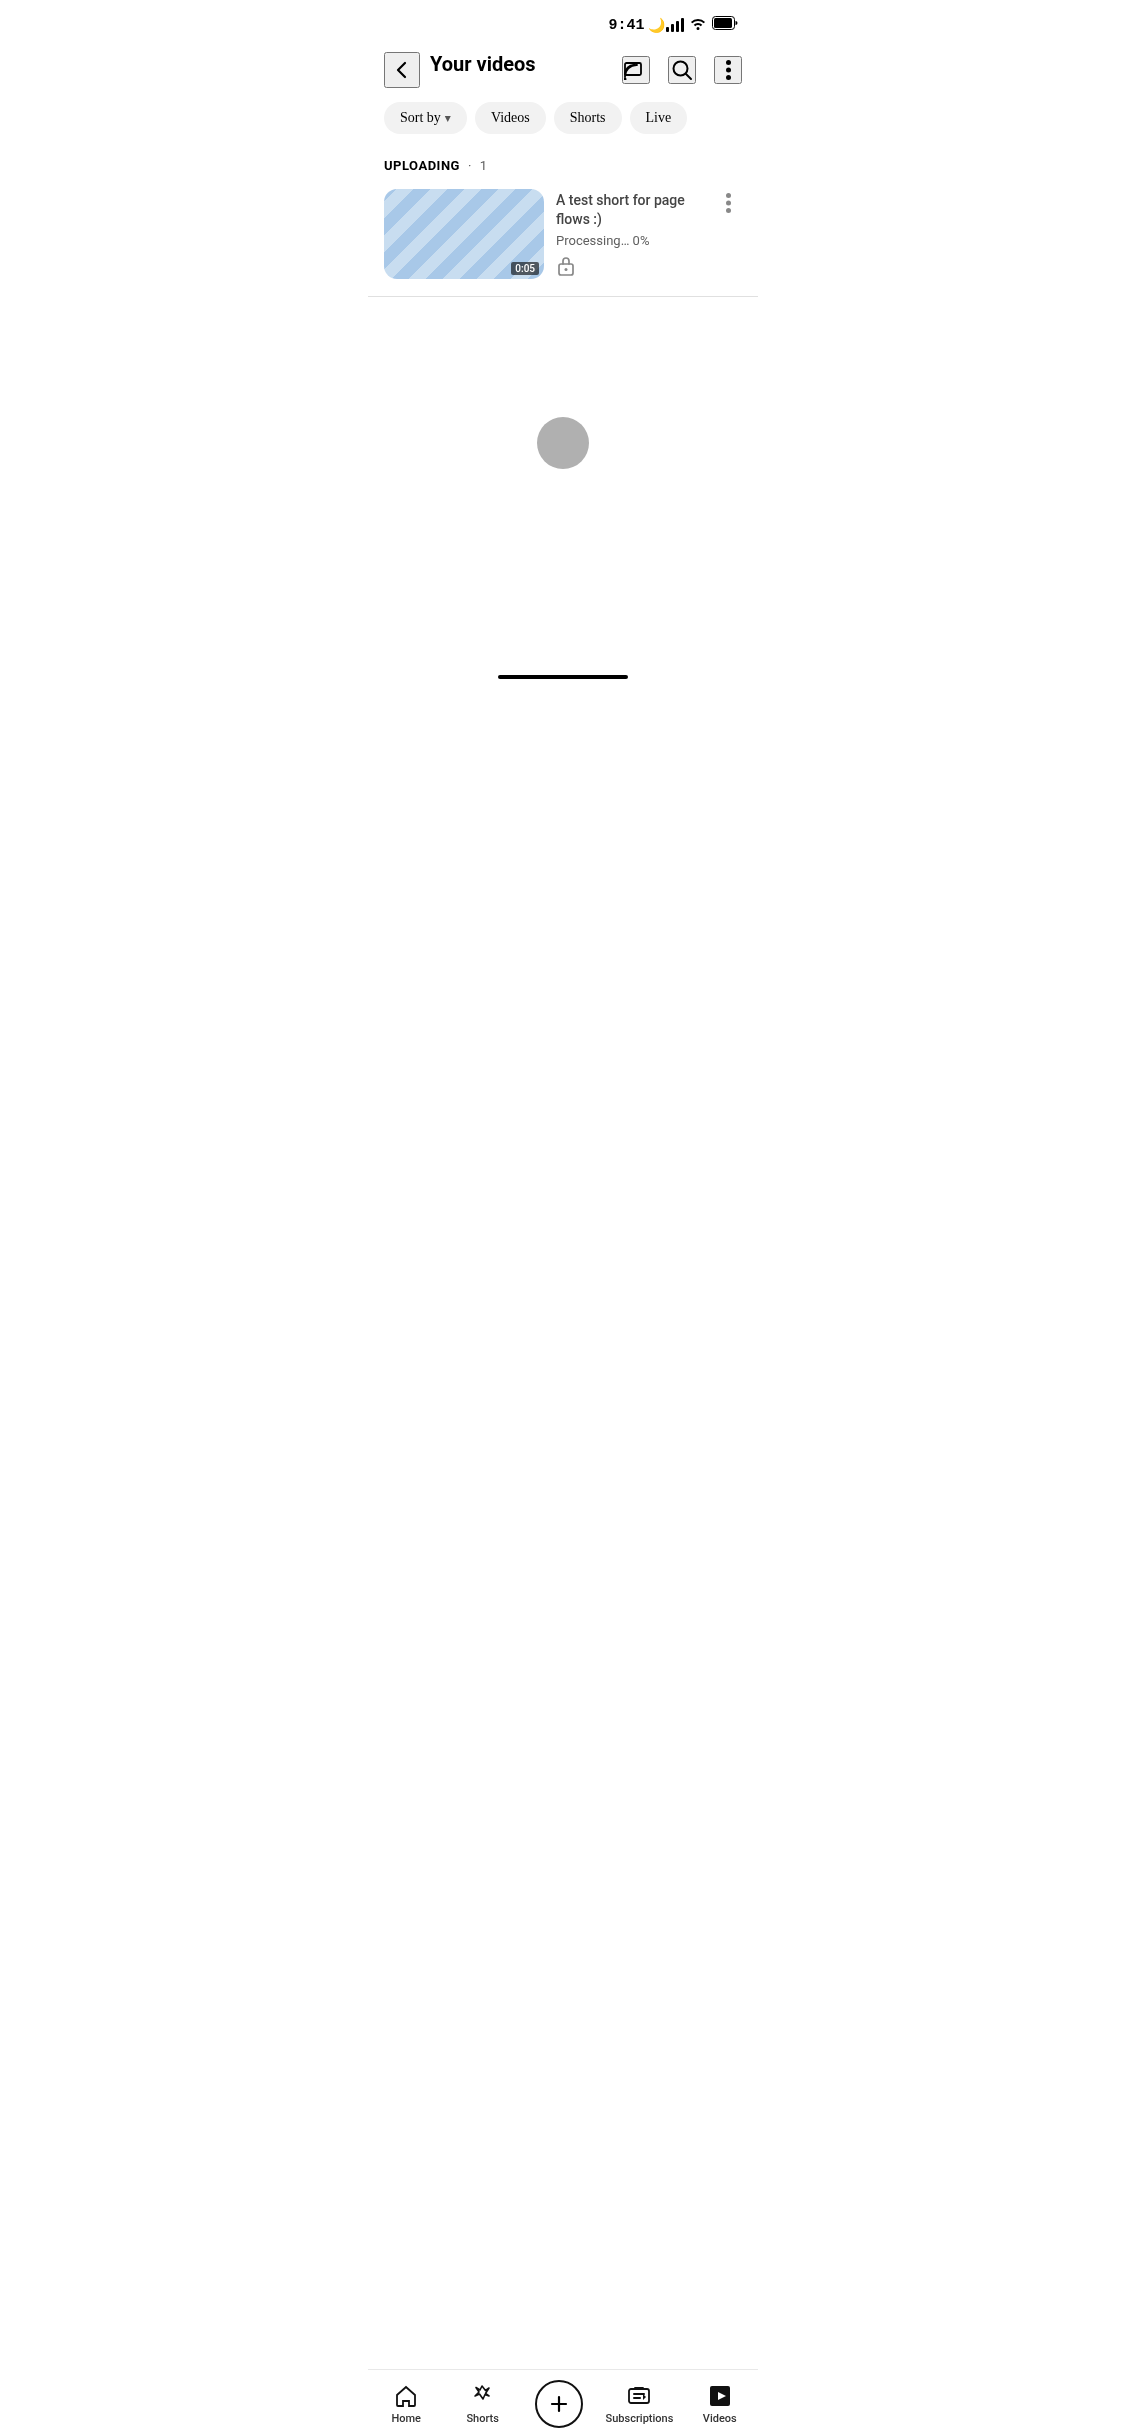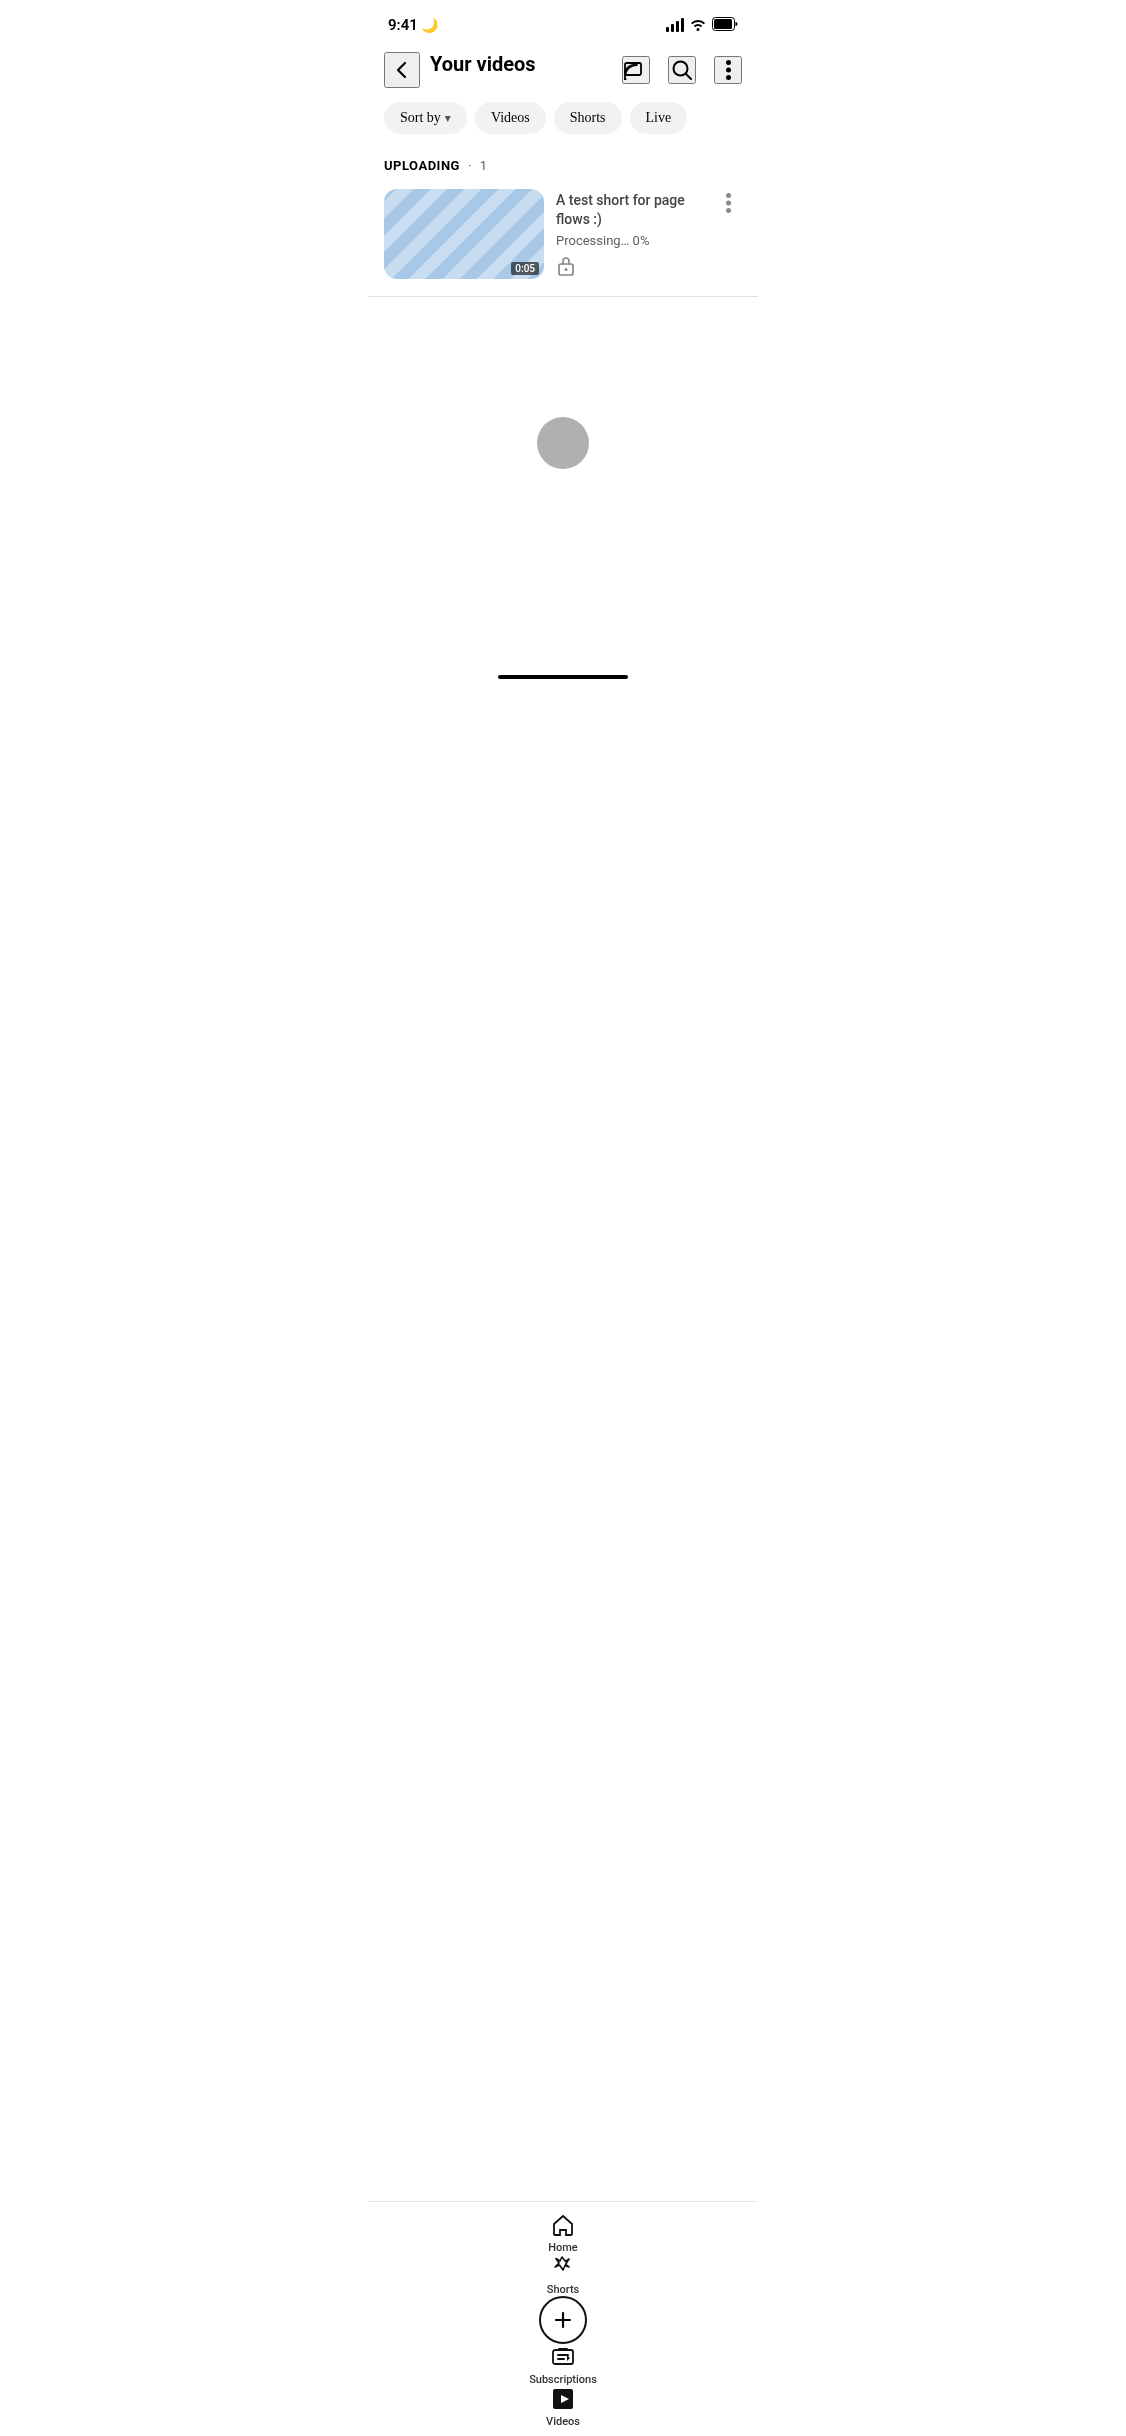--- a/index.html
+++ b/index.html
@@ -10,24 +10,25 @@
       width: 390px;
       min-height: 844px;
       margin: 0 auto;
       position: relative;
       overflow-x: hidden;
     }
 
     
     .status-bar {
       display: flex;
-      justify-content: space-between;
+      justify-content: flex-end;
       align-items: center;
       padding: 12px 20px 6px 20px;
       height: 44px;
+      font-family: Liberation Mono, monospace;
     }
     .status-time {
       font-size: 15px;
       font-weight: 600;
       color: #000;
     }
     .status-icons {
       display: flex;
       align-items: center;
       gap: 5px;
@@ -218,21 +219,20 @@
       left: 50%;
       transform: translateX(-50%);
       width: 390px;
       background: #fff;
       border-top: 1px solid #e8e8e8;
       display: flex;
       align-items: center;
       justify-content: space-around;
       padding: 10px 0 8px 0;
       z-index: 100;
-      flex-direction: column;
     }
     .nav-item {
       display: flex;
       flex-direction: column;
       align-items: center;
       gap: 3px;
       cursor: pointer;
       min-width: 60px;
     }
     .nav-label {

